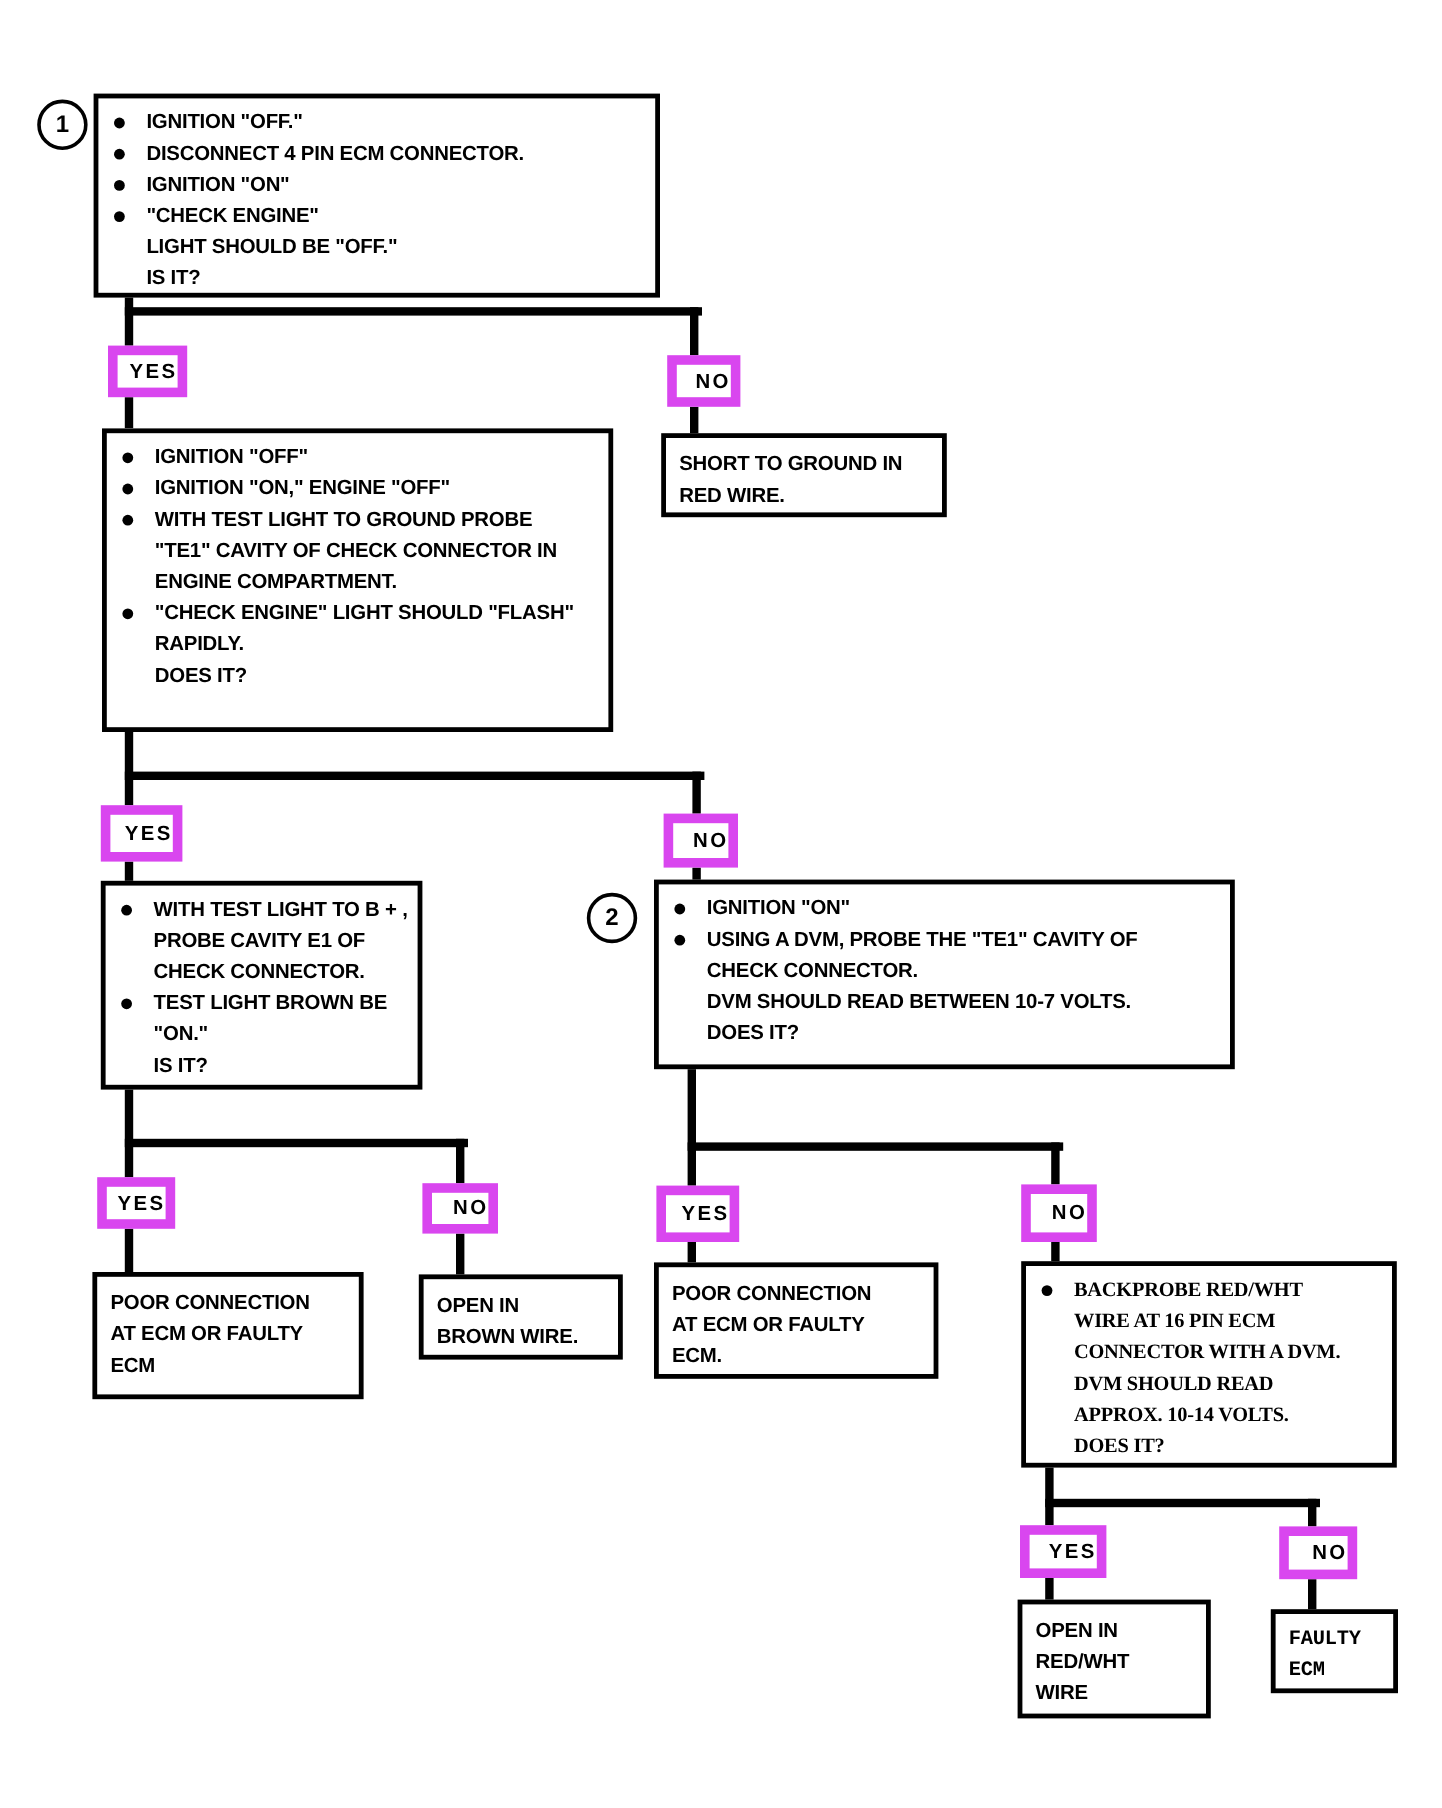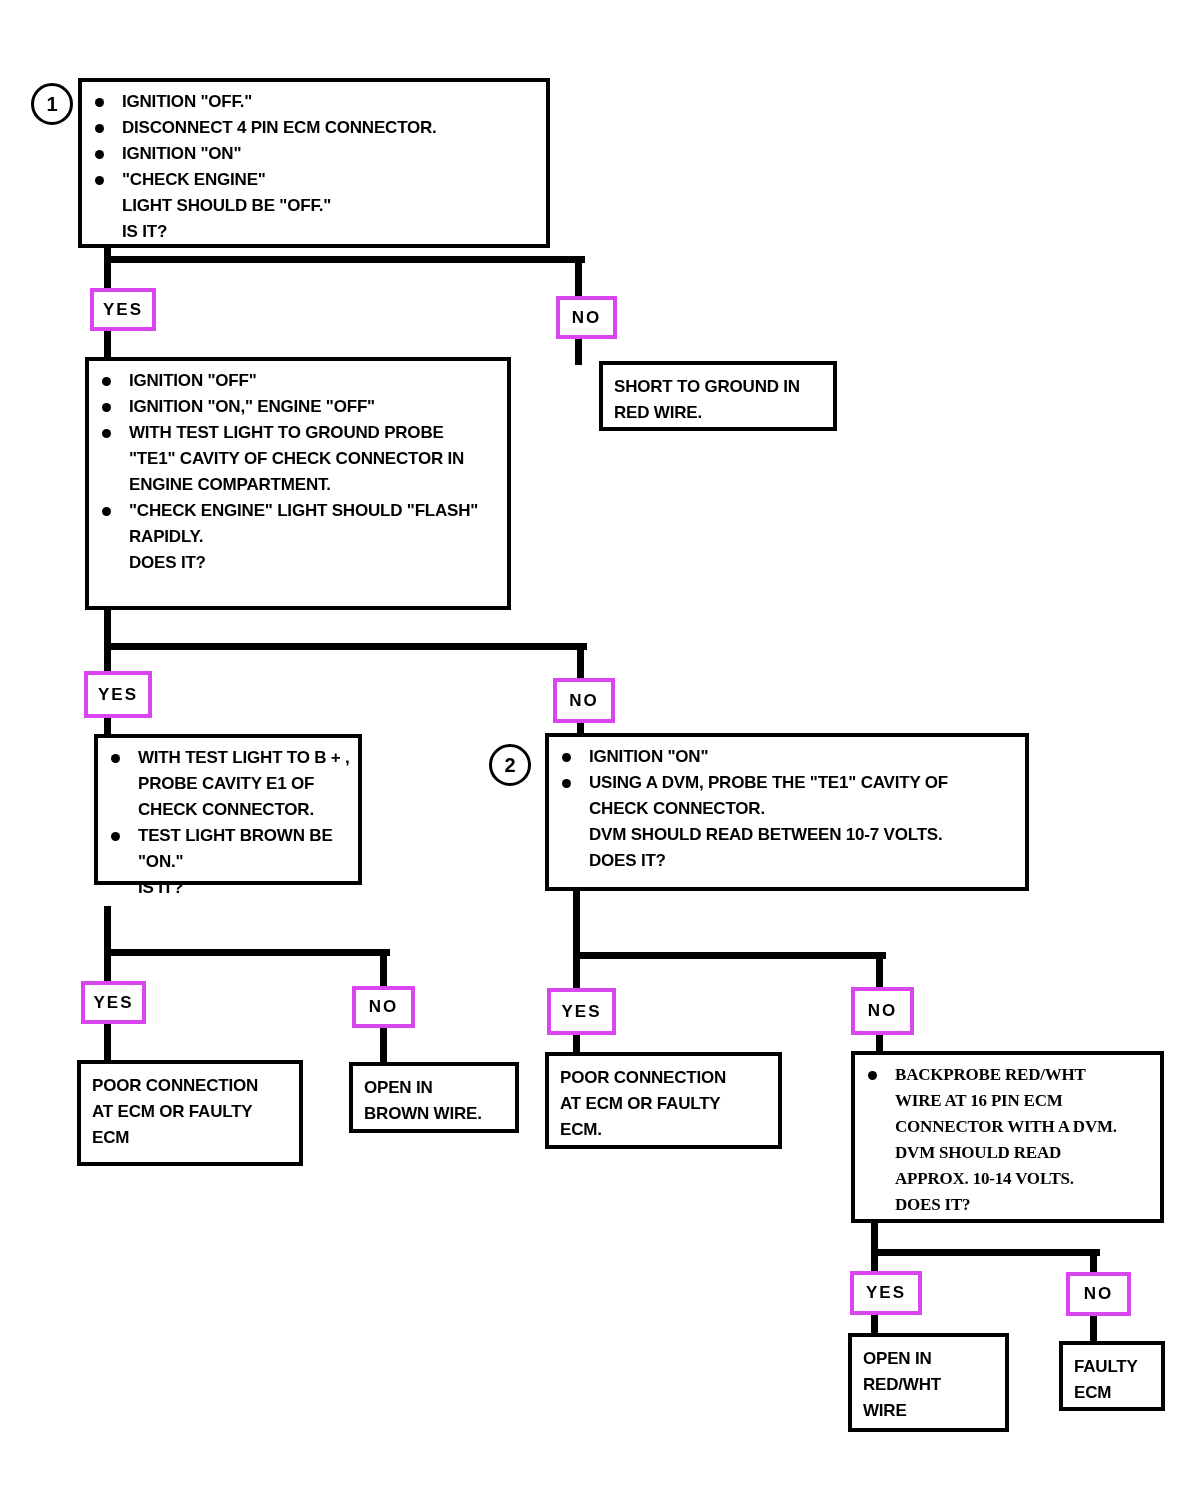--- a/index.html
+++ b/index.html
@@ -13,22 +13,22 @@
   .box  { position:absolute; background:#ffffff; border:4px solid #000000; }
   .bullets { padding:7px 8px 6px 13px; }
   .li { display:flex; align-items:flex-start; }
   .dot { flex:0 0 9px; width:9px; height:9px; border-radius:50%; background:#000; margin-top:9px; }
   .li .txt { margin-left:18px; }
   .txt {
     white-space:pre-line; font-size:17px; line-height:26px; letter-spacing:-0.2px;
   }
   .plain { padding:9px 11px; }
   .ynbox {
-    position:absolute; background:#fff; border:4px solid #d946ef;
-    display:flex; align-items:center; justify-content:center;
+    position:absolute; background:#fff; border:8px solid #d946ef;
+    display:flex; align-items:center; justify-content:flex-end;
     font-size:17px; letter-spacing:2px;
   }
   .circle {
     position:absolute; width:42px; height:42px; border:3.5px solid #000;
     border-radius:50%; background:#fff;
     display:flex; align-items:center; justify-content:center; font-size:20px;
   }
 </style>
 </head>
 <body>
@@ -85,21 +85,21 @@
     </div>
   </div>
 
   <div class="ynbox" style="left:90px; top:288px; width:66px; height:43px;">
     <span>YES</span>
   </div>
   <div class="ynbox" style="left:556px; top:296px; width:61px; height:43px;">
     <span>NO</span>
   </div>
 
-  <div class="box plain" style="left:551px; top:361px; width:238px; height:70px;margin-left:48px;">
+  <div class="box plain" style="left:551px; top:361px; width:238px; height:70px;">
     <span class="txt">SHORT TO GROUND IN
 RED WIRE.</span>
   </div>
 
   <div class="box" style="left:85px; top:357px; width:426px; height:253px;">
     <div class="bullets">
       <div class="li">
         <span class="dot"></span>
         <span class="txt">IGNITION "OFF"</span>
       </div>
@@ -122,21 +122,21 @@
     </div>
   </div>
 
   <div class="ynbox" style="left:84px; top:671px; width:68px; height:47px;">
     <span>YES</span>
   </div>
   <div class="ynbox" style="left:553px; top:678px; width:62px; height:45px;">
     <span>NO</span>
   </div>
 
-  <div class="box" style="left:94px; top:734px; width:268px; height:151px;">
+  <div class="box" style="left:84px; top:734px; width:268px; height:174px;">
     <div class="bullets">
       <div class="li">
         <span class="dot"></span>
         <span class="txt">WITH TEST LIGHT TO B + ,
 PROBE CAVITY E1 OF
 CHECK CONNECTOR.</span>
       </div>
       <div class="li">
         <span class="dot"></span>
         <span class="txt">TEST LIGHT BROWN BE
@@ -211,18 +211,18 @@
   </div>
   <div class="ynbox" style="left:1066px; top:1272px; width:65px; height:44px;">
     <span>NO</span>
   </div>
 
   <div class="box plain" style="left:848px; top:1333px; width:161px; height:99px;">
     <span class="txt">OPEN IN
 RED/WHT
 WIRE</span>
   </div>
-  <div class="box plain" style="left:1059px; top:1341px; width:106px; height:70px;">
+  <div class="box plain" style="left:1059px; top:1341px; width:106px; height:70px;font-family:Liberation Mono, monospace;">
     <span class="txt">FAULTY
 ECM</span>
   </div>
 
 </div>
 
 </body></html>

